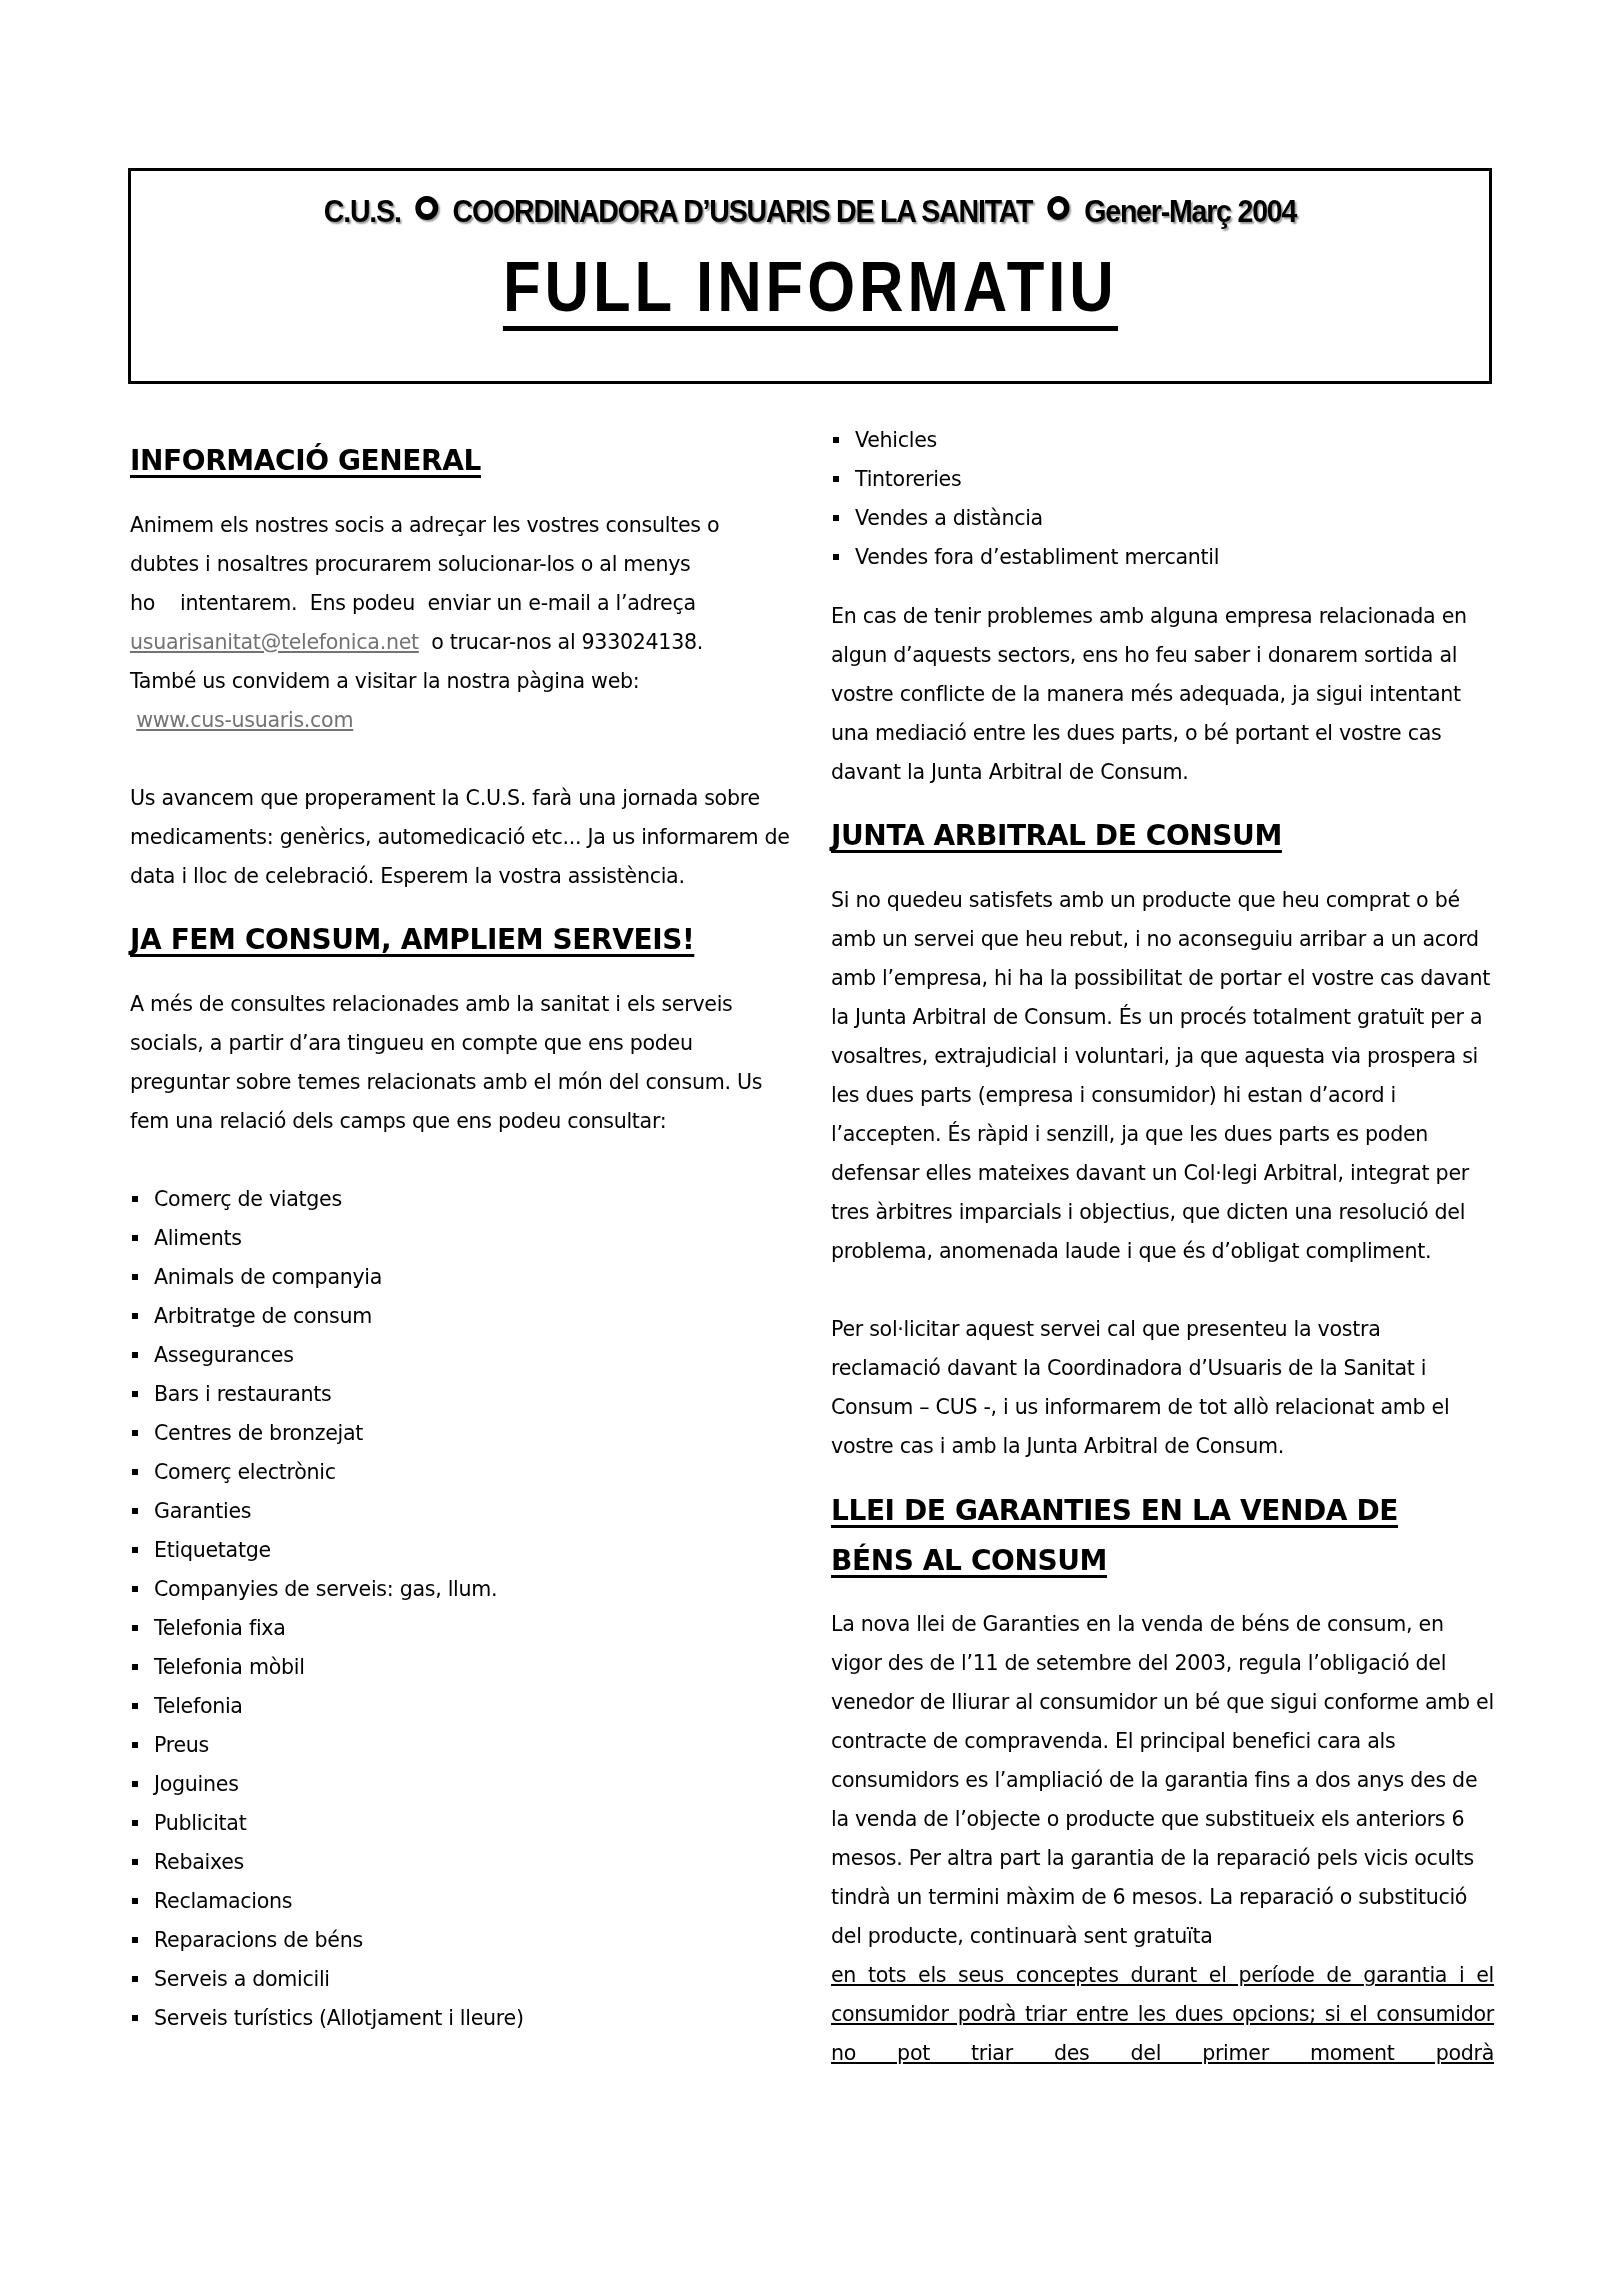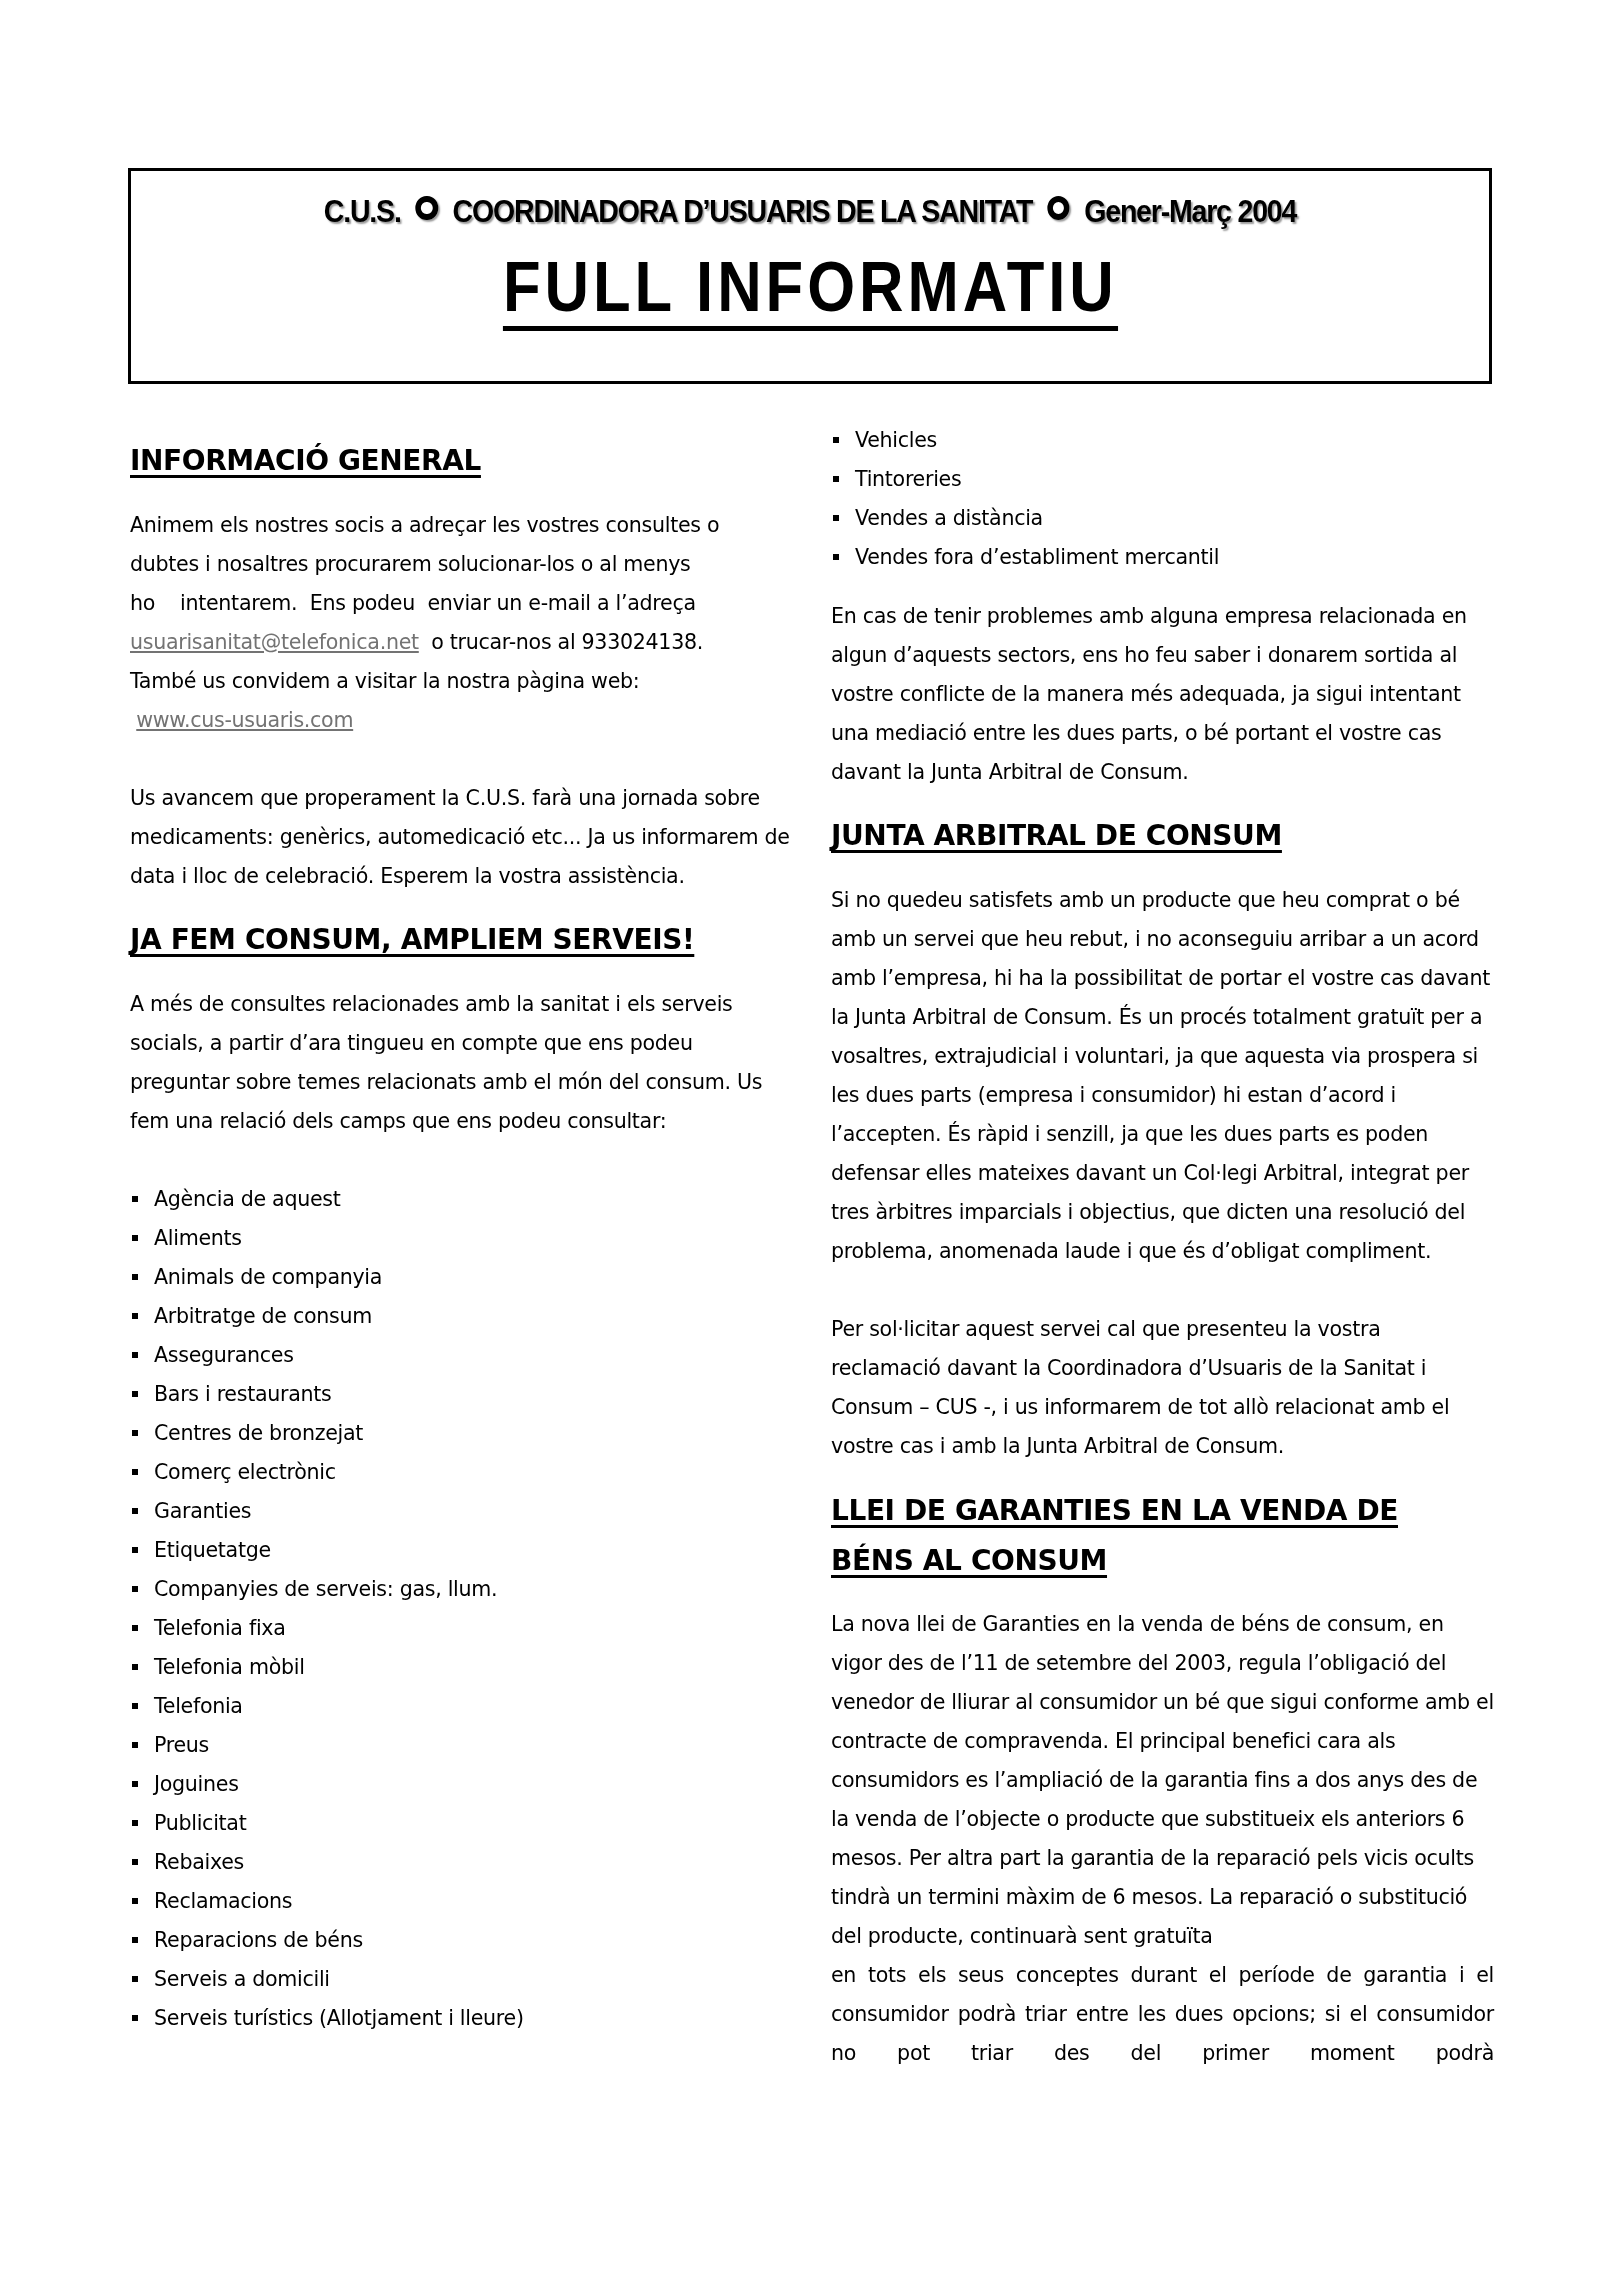--- a/index.html
+++ b/index.html
@@ -135,21 +135,21 @@
   </section>
 
   <div class="gap-s"></div>
 
   <section>
     <h2>JA FEM CONSUM, AMPLIEM SERVEIS!</h2>
     <div class="gap-s"></div>
     <p>A més de consultes relacionades amb la sanitat i els serveis socials, a partir d’ara tingueu en compte que ens podeu preguntar sobre temes relacionats amb el món del consum. Us fem una relació dels camps que ens podeu consultar:</p>
     <div class="gap-m"></div>
     <ul>
-      <li><span class="sq-icon"></span><span>Agència de aquest</span></li>
+      <li><span class="sq-icon"></span><span>Comerç de viatges</span></li>
       <li><span class="sq-icon"></span><span>Aliments</span></li>
       <li><span class="sq-icon"></span><span>Animals de companyia</span></li>
       <li><span class="sq-icon"></span><span>Arbitratge de consum</span></li>
       <li><span class="sq-icon"></span><span>Assegurances</span></li>
       <li><span class="sq-icon"></span><span>Bars i restaurants</span></li>
       <li><span class="sq-icon"></span><span>Centres de bronzejat</span></li>
       <li><span class="sq-icon"></span><span>Comerç electrònic</span></li>
       <li><span class="sq-icon"></span><span>Garanties</span></li>
       <li><span class="sq-icon"></span><span>Etiquetatge</span></li>
       <li><span class="sq-icon"></span><span>Companyies de serveis: gas, llum.</span></li>
@@ -189,17 +189,17 @@
 
   <div class="gap-s"></div>
   <section>
     <h2>
       <span>LLEI DE GARANTIES EN LA VENDA DE</span><br>
       <span>BÉNS AL CONSUM</span>
     </h2>
     <div class="gap-s"></div>
     <p>
       <span>La nova llei de Garanties en la venda de béns de consum, en vigor des de l’11 de setembre del 2003, regula l’obligació del venedor de lliurar al consumidor un bé que sigui conforme amb el contracte de compravenda. El principal  benefici cara als consumidors es l’ampliació de la garantia fins a dos anys des de la venda de l’objecte o producte que substitueix els anteriors 6 mesos. Per altra part la garantia de la reparació pels vicis ocults tindrà un termini màxim de 6 mesos. La reparació o substitució del producte, continuarà sent gratuïta</span>
-      <span class="justify" style="display:block;">en  tots  els  seus  conceptes  durant  el període de garantia i el consumidor podrà triar entre les dues opcions; si el consumidor no pot triar des del primer moment podrà</span>
+      <span class="justify" style="display:block;text-decoration:underline;">en  tots  els  seus  conceptes  durant  el període de garantia i el consumidor podrà triar entre les dues opcions; si el consumidor no pot triar des del primer moment podrà</span>
     </p>
   </section>
 </div>
 
 
 </body></html>

